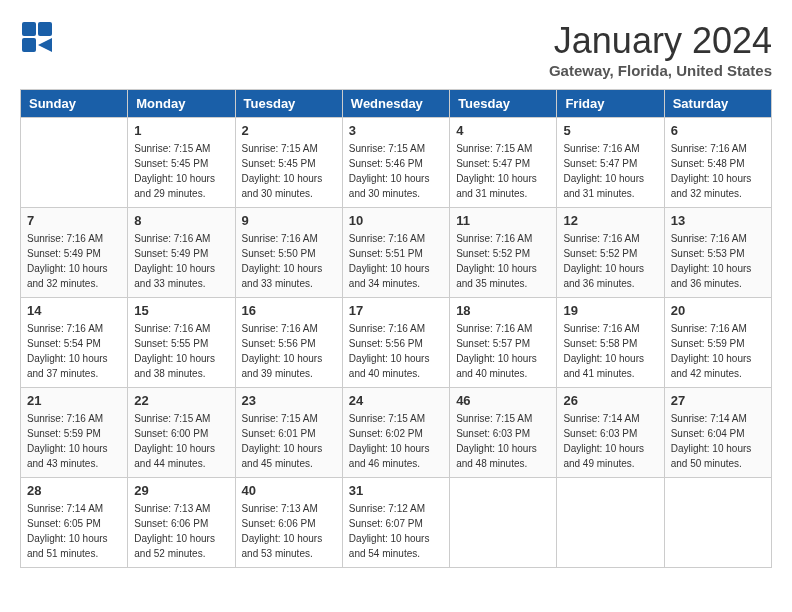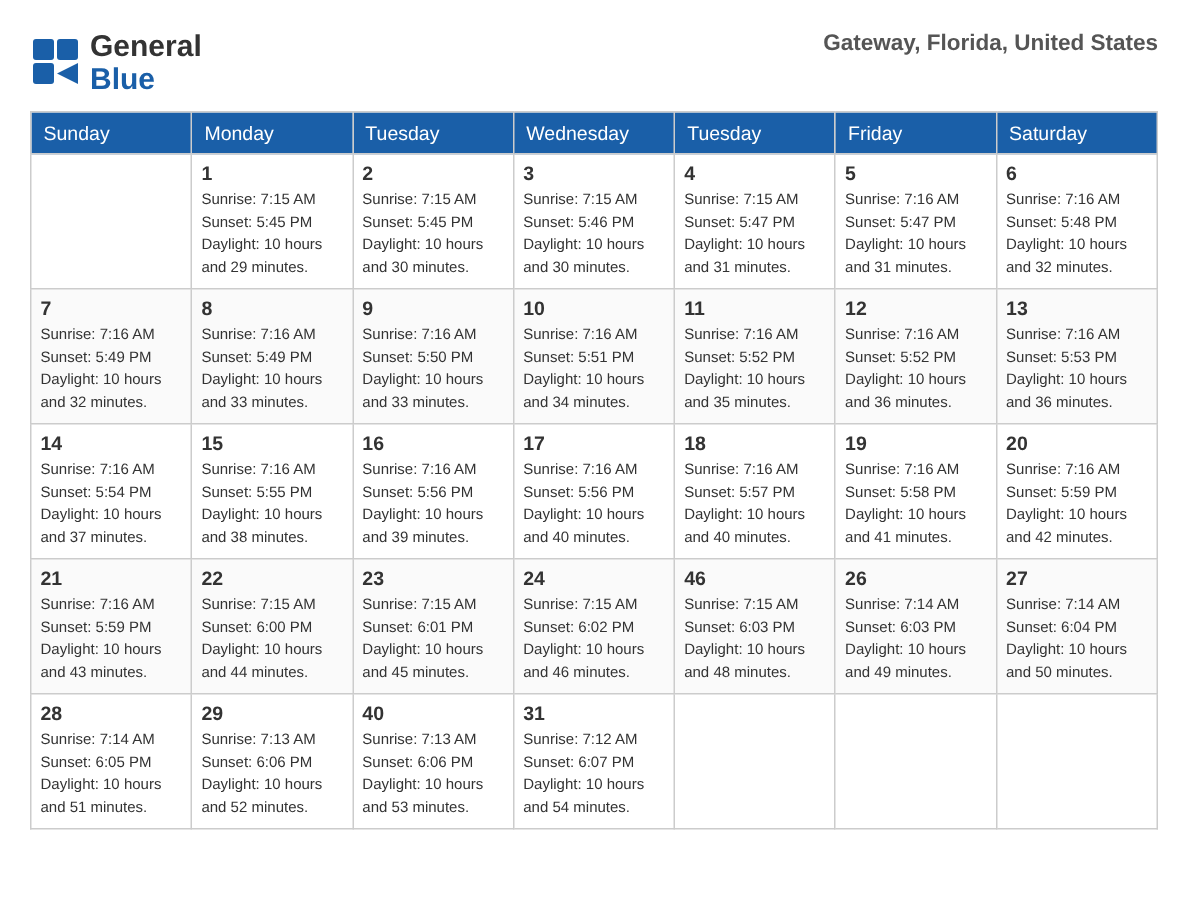--- a/index.html
+++ b/index.html
@@ -38,21 +38,21 @@
       width: 100%;
       border-collapse: collapse;
       table-layout: fixed;
     }
     th {
       background-color: #1a5fa8;
       color: white;
       text-align: left;
       padding: 6px 8px;
       font-size: 13px;
-      font-weight: normal;
+      font-weight: bold;
       border: 1px solid #ccc;
     }
     td {
       border: 1px solid #ccc;
       vertical-align: top;
       padding: 5px 6px;
       font-size: 10.5px;
       color: #333;
       height: 90px;
     }
@@ -81,27 +81,24 @@
   <div class="logo">
     <div style="display:flex; align-items:center; gap:4px;">
       <div style="position:relative; width:36px; height:36px;">
         <svg width="36" height="36" viewBox="0 0 36 36">
           <rect x="2" y="2" width="14" height="14" rx="2" fill="#1a5fa8"></rect>
           <rect x="18" y="2" width="14" height="14" rx="2" fill="#1a5fa8"></rect>
           <rect x="2" y="18" width="14" height="14" rx="2" fill="#1a5fa8"></rect>
           <polygon points="18,25 32,18 32,32" fill="#1a5fa8"></polygon>
         </svg>
       </div>
-      <div style="font-size:20px; font-weight:bold; color:#333; line-height:1.1;">
-        <span>General</span><br>
-        <span style="color:#1a5fa8;">Blue</span>
-      </div>
     </div>
   </div>
   <div class="title-section">
+    <div class="calendar-title">January 2024</div>
     <div class="calendar-subtitle">Gateway, Florida, United States</div>
   </div>
 </div>
 
 <table>
   <thead>
     <tr id="header-row">
         <th>Sunday</th>
         <th>Monday</th>
         <th>Tuesday</th>

